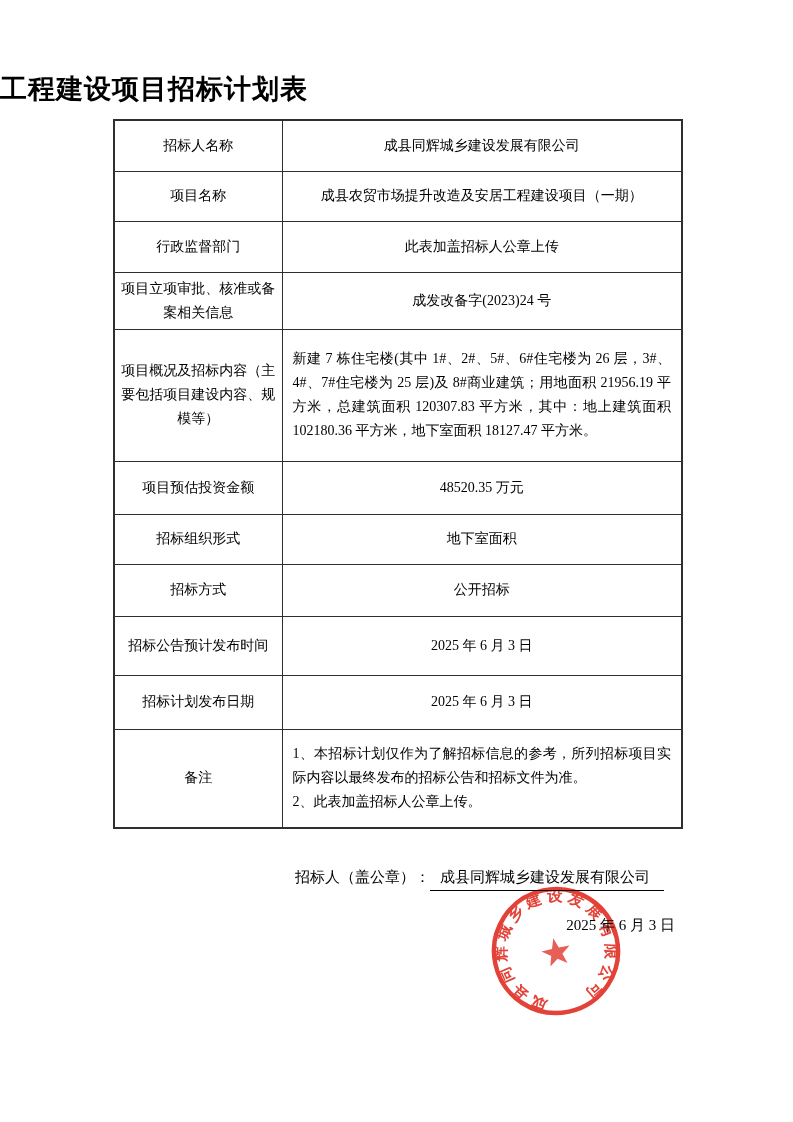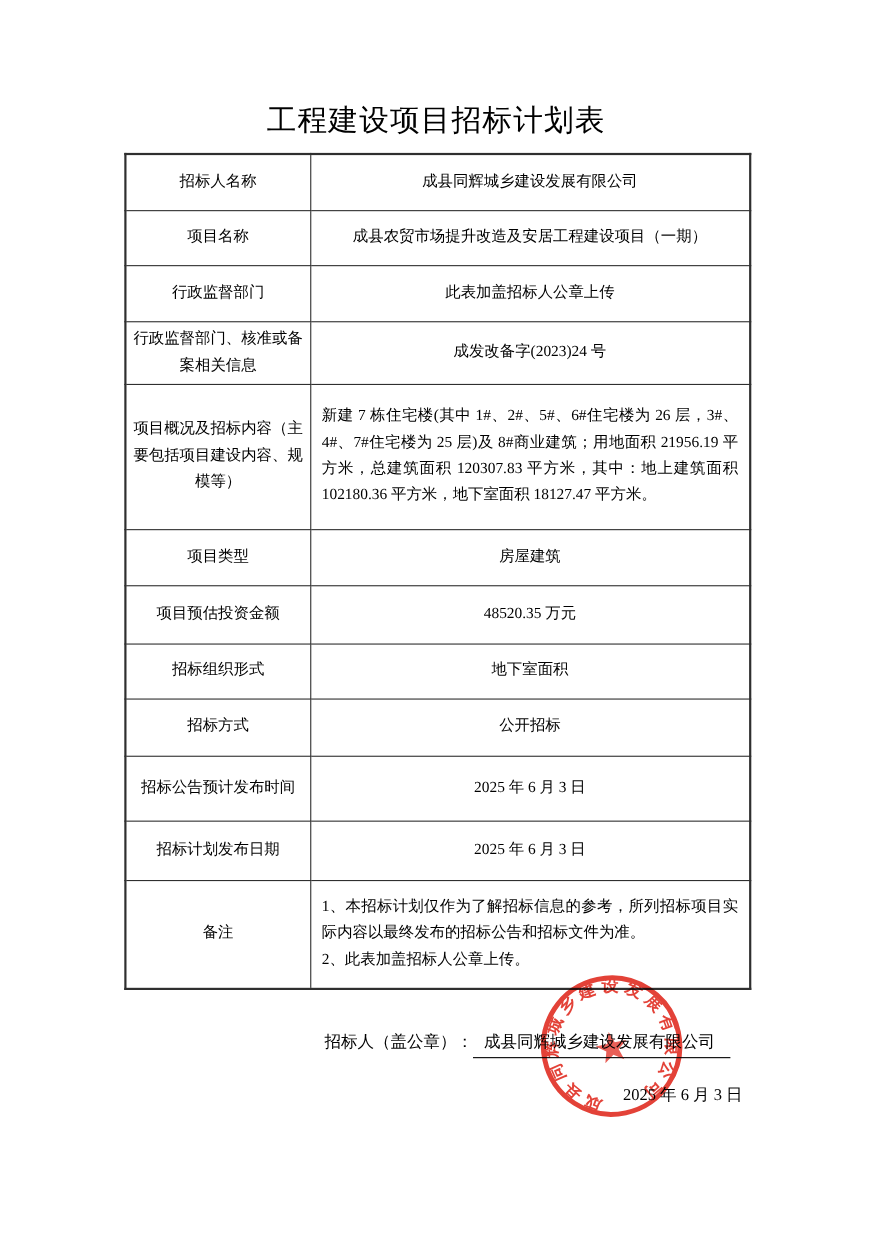--- a/index.html
+++ b/index.html
@@ -7,24 +7,23 @@
   body {
     width: 793px; height: 1122px;
     font-family: "Liberation Serif", "DejaVu Serif", serif;
     color: #000;
     position: relative;
     overflow: hidden;
   }
   .page { position: relative; width: 793px; height: 1122px; background: #fff; }
 
   .doc-title {
-    padding-top: 92px;
-    text-align: center;
+    padding-top: 72px;
     font-size: 27px;
-    font-weight: normal;
+    font-weight: bold;
     letter-spacing: 1px;
     line-height: 34px;
   }
 
   table.form {
     margin: 13px 0 0 113px;
     width: 570px;
     border-collapse: collapse;
     border: 2px solid #2f2f2f;
     font-size: 14px;
@@ -99,30 +98,26 @@
     </tr>
     <tr style="height:50px">
       <td class="cell-label">项目名称</td>
       <td class="cell-value">成县农贸市场提升改造及安居工程建设项目（一期）</td>
     </tr>
     <tr style="height:51px">
       <td class="cell-label">行政监督部门</td>
       <td class="cell-value">此表加盖招标人公章上传</td>
     </tr>
     <tr style="height:52px">
-      <td class="cell-label">行政监督部门、核准或备案相关信息</td>
+      <td class="cell-label">项目立项审批、核准或备案相关信息</td>
       <td class="cell-value">成发改备字(2023)24 号</td>
     </tr>
     <tr style="height:132px">
       <td class="cell-label">项目概况及招标内容（主要包括项目建设内容、规模等）</td>
       <td class="cell-value align-left">新建 7 栋住宅楼(其中 1#、2#、5#、6#住宅楼为 26 层，3#、4#、7#住宅楼为 25 层)及 8#商业建筑；用地面积 21956.19 平方米，总建筑面积 120307.83 平方米，其中：地上建筑面积 102180.36 平方米，地下室面积 18127.47 平方米。</td>
-    </tr>
-    <tr style="height:51px">
-      <td class="cell-label">项目类型</td>
-      <td class="cell-value">房屋建筑</td>
     </tr>
     <tr style="height:53px">
       <td class="cell-label">项目预估投资金额</td>
       <td class="cell-value">48520.35 万元</td>
     </tr>
     <tr style="height:50px">
       <td class="cell-label">招标组织形式</td>
       <td class="cell-value">地下室面积</td>
     </tr>
     <tr style="height:52px">

